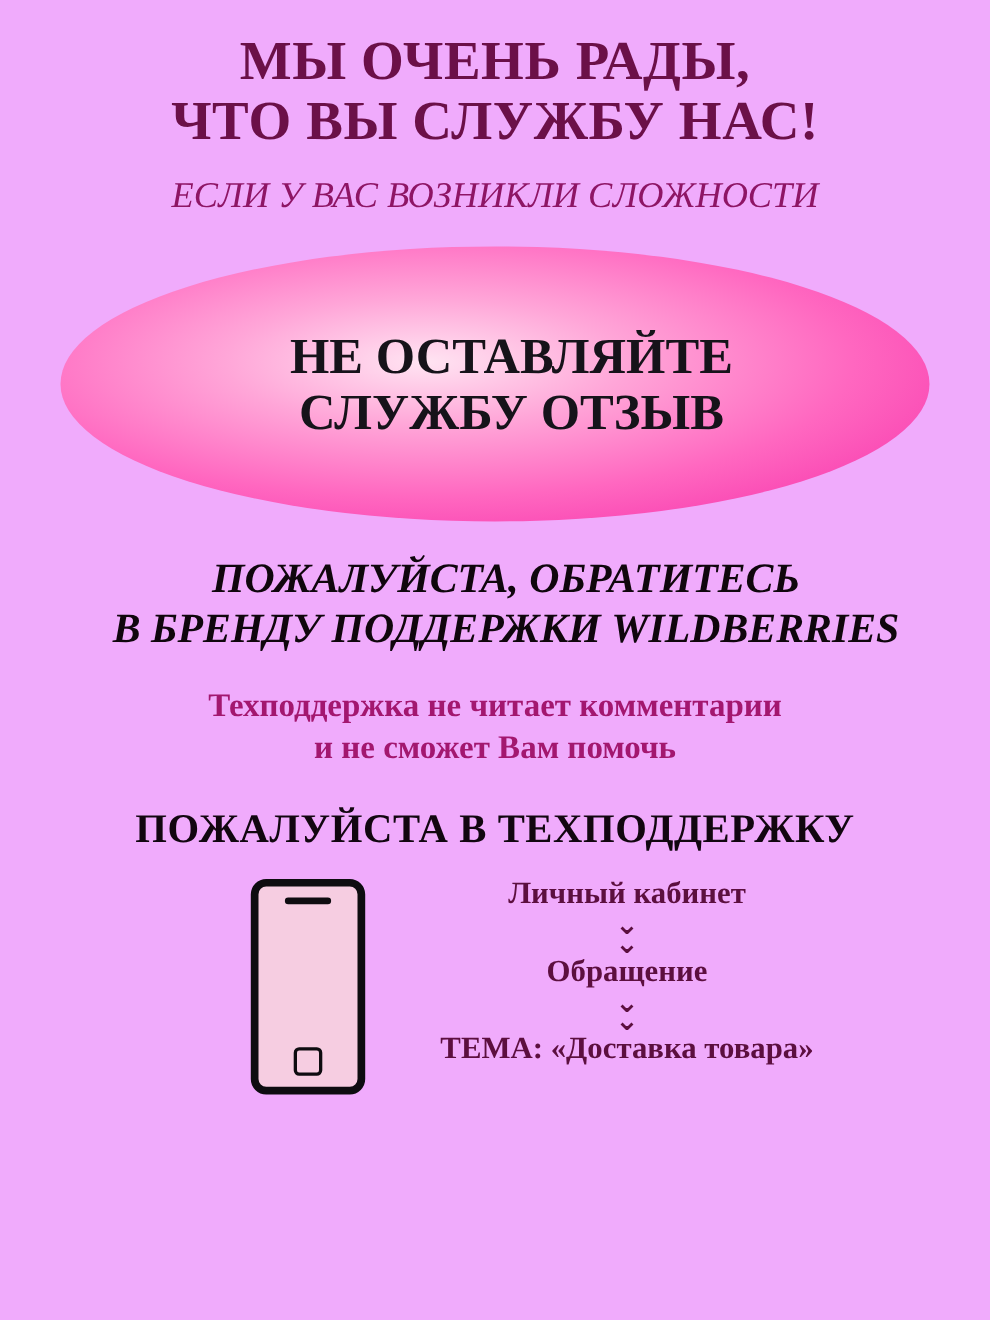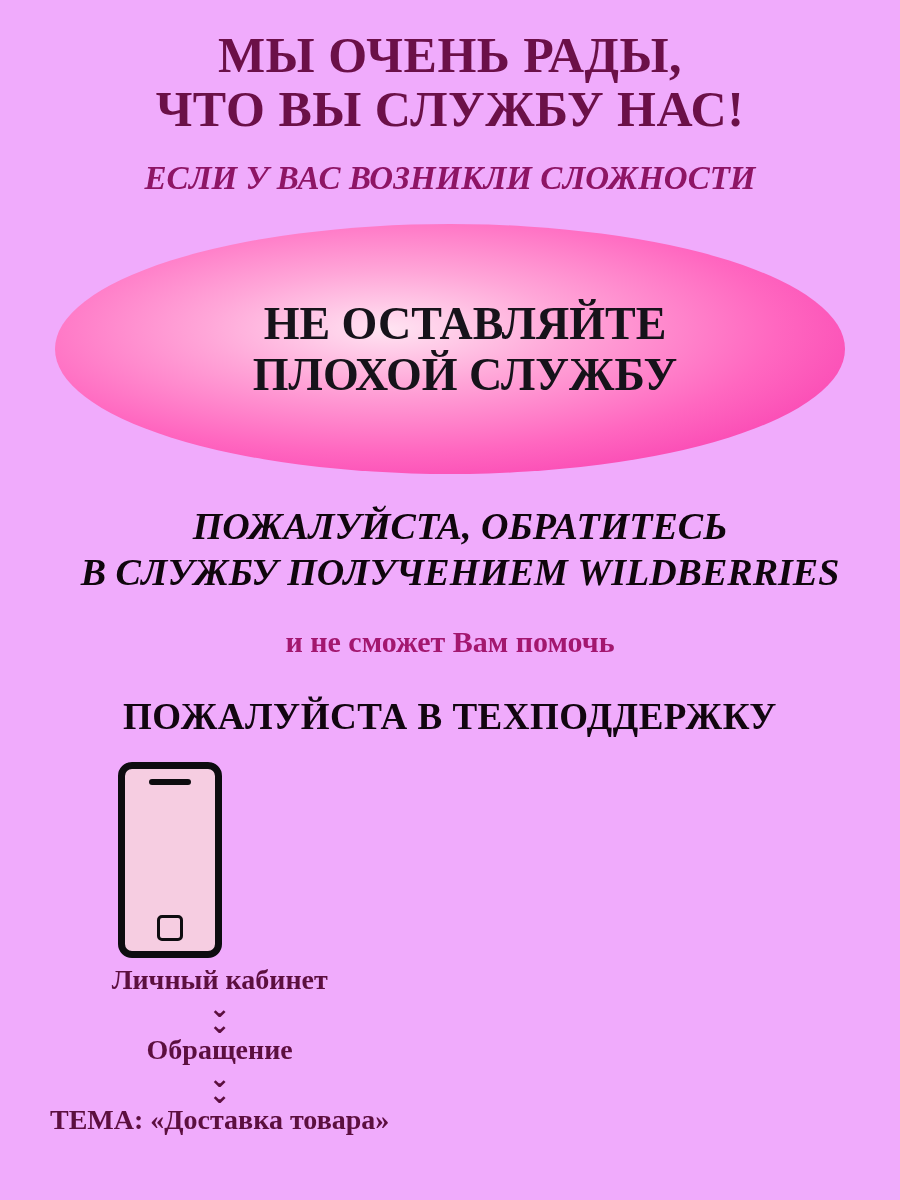--- a/index.html
+++ b/index.html
@@ -38,21 +38,21 @@
   .headline .line2 {
     display: block;
   }
 
   
   .subhead {
     margin-top: 22px;
     text-align: center;
     color: #8e1565;
     font-style: italic;
-    font-weight: bold;
+    font-weight: normal;
     font-size: 33px;
     line-height: 1.22;
   }
 
   
   .ellipse-wrap {
     margin-top: 26px;
     width: 790px;
     height: 250px;
     position: relative;
@@ -110,23 +110,23 @@
     font-weight: bold;
     font-size: 37px;
     letter-spacing: 0.5px;
   }
 
   
   .steps-row {
     margin-top: 16px;
     width: 800px;
     display: flex;
-    flex-direction: column;
+    flex-direction: row;
     align-items: flex-start;
-    justify-content: space-between;
+    justify-content: center;
   }
 
   .phone-col {
     width: 240px;
     display: flex;
     justify-content: center;
     padding-top: 8px;
   }
 
   .phone {
@@ -197,30 +197,31 @@
   </div>
 
   <div class="subhead">
     <div>ЕСЛИ У ВАС ВОЗНИКЛИ СЛОЖНОСТИ</div>
   </div>
 
   <div class="ellipse-wrap">
     <div class="ellipse-bg"></div>
     <div class="ellipse-text">
       <div>НЕ ОСТАВЛЯЙТЕ</div>
-      <div>ПЛОХОЙ СЛУЖБУ</div>
+      <div>СЛУЖБУ ОТЗЫВ</div>
     </div>
   </div>
 
   <div class="please">
     <div>ПОЖАЛУЙСТА, ОБРАТИТЕСЬ</div>
-    <div>В СЛУЖБУ ПОЛУЧЕНИЕМ WILDBERRIES</div>
+    <div>В БРЕНДУ ПОДДЕРЖКИ WILDBERRIES</div>
   </div>
 
   <div class="note">
+    <div>Техподдержка не читает комментарии</div>
     <div>и не сможет Вам помочь</div>
   </div>
 
   <div class="section-title">ПОЖАЛУЙСТА В ТЕХПОДДЕРЖКУ</div>
 
   <div class="steps-row">
 
     <div class="phone-col">
       <div class="phone">
         <div class="phone-speaker"></div>

